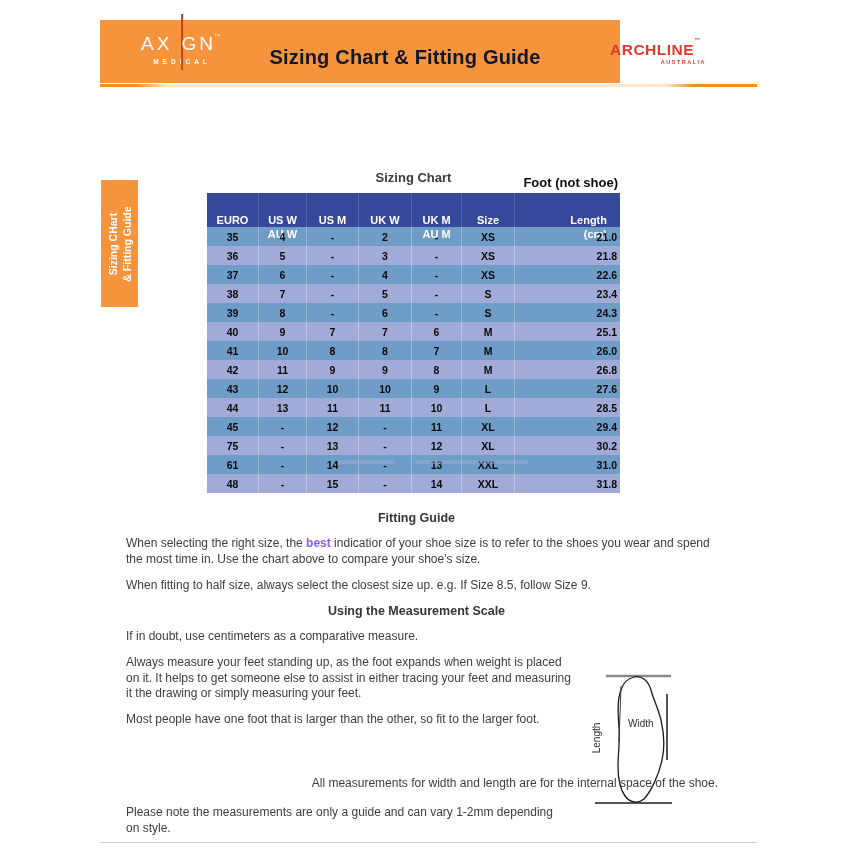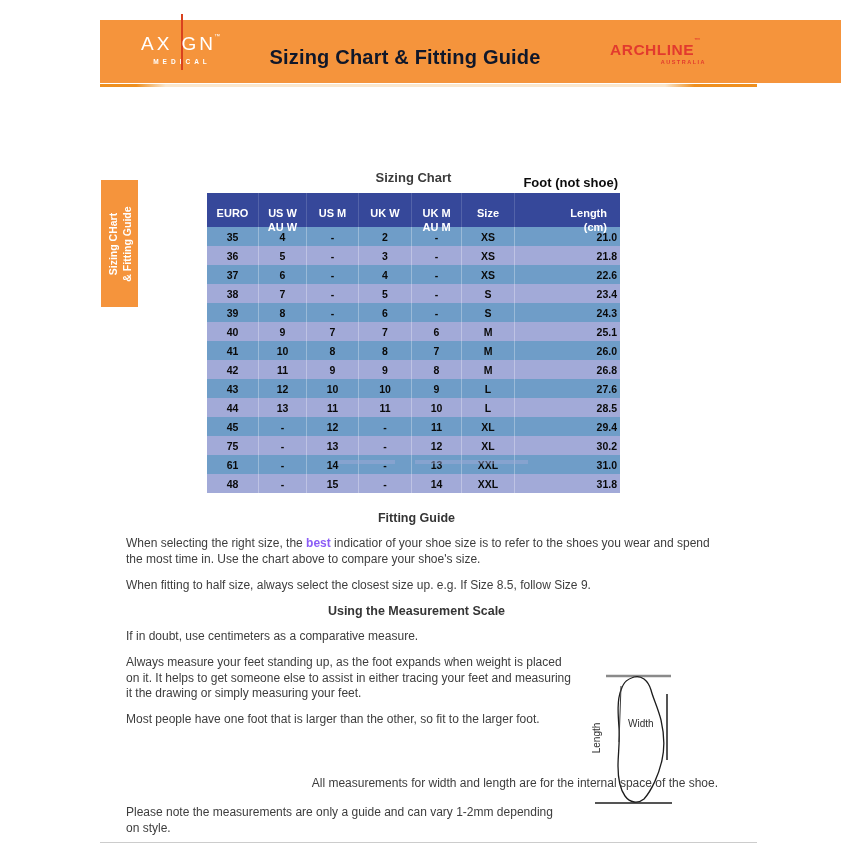--- a/index.html
+++ b/index.html
@@ -1,20 +1,20 @@
 <!DOCTYPE html>
 <html><head>
 <meta charset="utf-8">
 <style>
   html,body{margin:0;padding:0;background:#fff;}
   .page{position:relative;width:848px;height:848px;background:#ffffff;
         font-family:"Liberation Sans",sans-serif;overflow:hidden;}
 
   
-  .banner{position:absolute;left:100px;top:20px;width:741px;height:63px;background:#F5943C;}
+  .banner{position:absolute;left:100px;top:20px;width:520px;height:63px;background:#F5943C;}
   .banner-strip{position:absolute;left:100px;top:84px;width:657px;height:3px;
       background:linear-gradient(90deg,#EE8F1F 0 5.5%,#FAE7CE 10% 86%,#EE8F1F 90.5% 100%);}
   .axign{position:absolute;left:26px;top:6px;width:112px;height:52px;text-align:center;color:#fff;}
   .axign-row{position:relative;display:flex;justify-content:center;align-items:baseline;gap:9px;
       font-size:19px;letter-spacing:3px;font-weight:400;line-height:22px;margin-top:7px;}
   .axign-line{position:absolute;left:55px;top:-12px;width:2px;height:56px;background:#D9411E;}
   .axign-tm{font-size:6px;vertical-align:top;position:relative;top:-8px;margin-left:-2px;}
   .axign-sub{font-size:6.5px;letter-spacing:4px;margin-top:3px;font-weight:700;}
   .banner-title{position:absolute;left:138px;top:26px;width:334px;text-align:center;
       color:#0f172a;font-size:20px;font-weight:700;letter-spacing:0.2px;}
@@ -30,21 +30,21 @@
 
   
   .sizing-title{position:absolute;left:207px;top:170px;width:413px;text-align:center;
       font-size:13px;font-weight:700;color:#3b3b3b;}
   .foot-note{position:absolute;left:418px;top:175px;width:200px;text-align:right;
       font-size:13px;font-weight:700;color:#0c0c0c;}
 
   
   .stable{position:absolute;left:207px;top:193px;width:413px;}
   .thead{display:flex;height:34px;background:#36489A;}
-  .thcell{display:flex;flex-direction:column;align-items:center;padding-top:13px;
+  .thcell{display:flex;flex-direction:column;align-items:center;padding-top:20px;
       color:#fff;font-size:11px;font-weight:700;line-height:14px;box-sizing:border-box;}
   .thcell:not(:last-child){border-right:1px solid rgba(255,255,255,0.15);}
   .trow{display:flex;height:19px;}
   .trow.steel{background:#6F9DC8;}
   .trow.lav{background:#A2AAD8;}
   .tcell{display:flex;align-items:center;justify-content:center;
       font-size:10.5px;font-weight:700;color:#0a0a0a;box-sizing:border-box;}
   .tcell:not(:last-child){border-right:1px solid rgba(255,255,255,0.30);}
   .w0{width:52px;} .w1{width:48px;} .w2{width:52px;} .w3{width:53px;} .w4{width:50px;} .w5{width:53px;} .w6{width:105px;}
   .thcell.w6{align-items:flex-end;padding-right:13px;}

